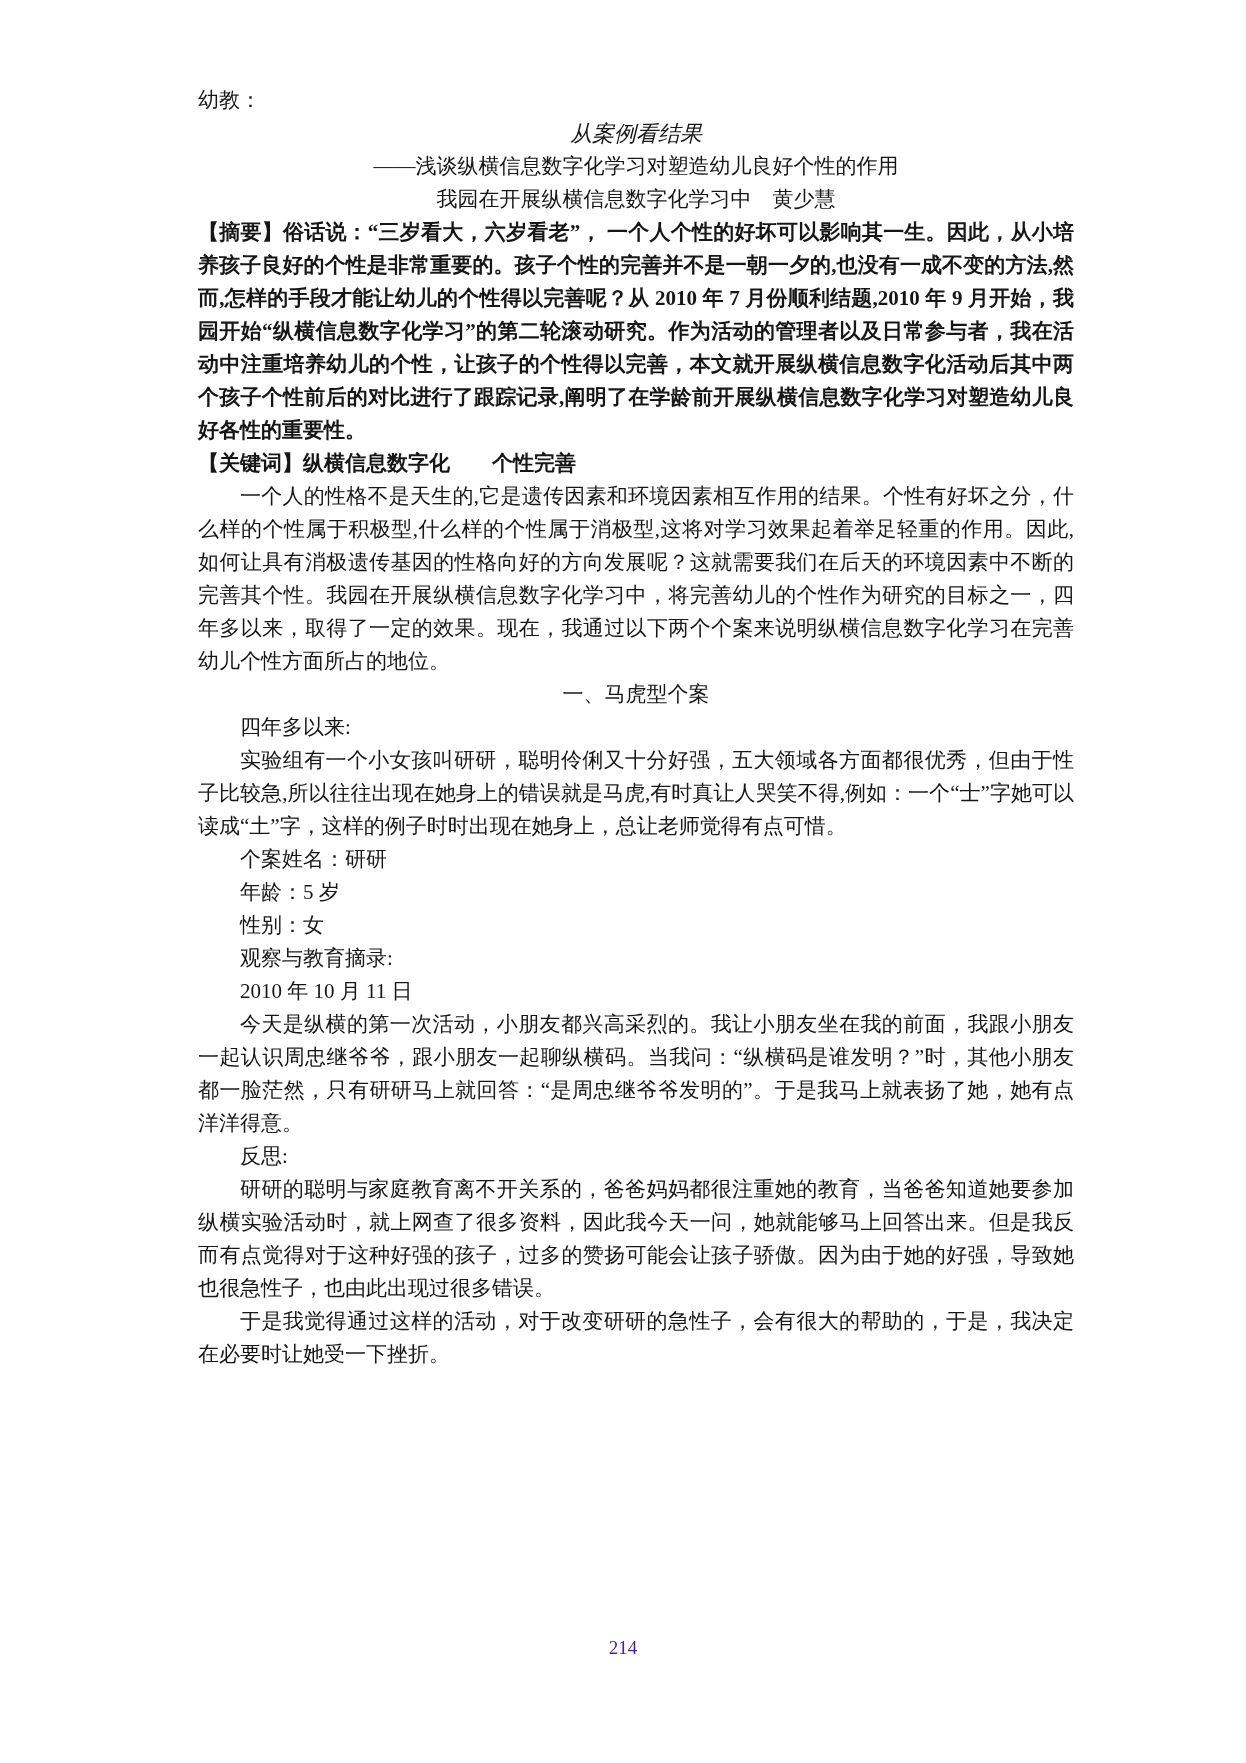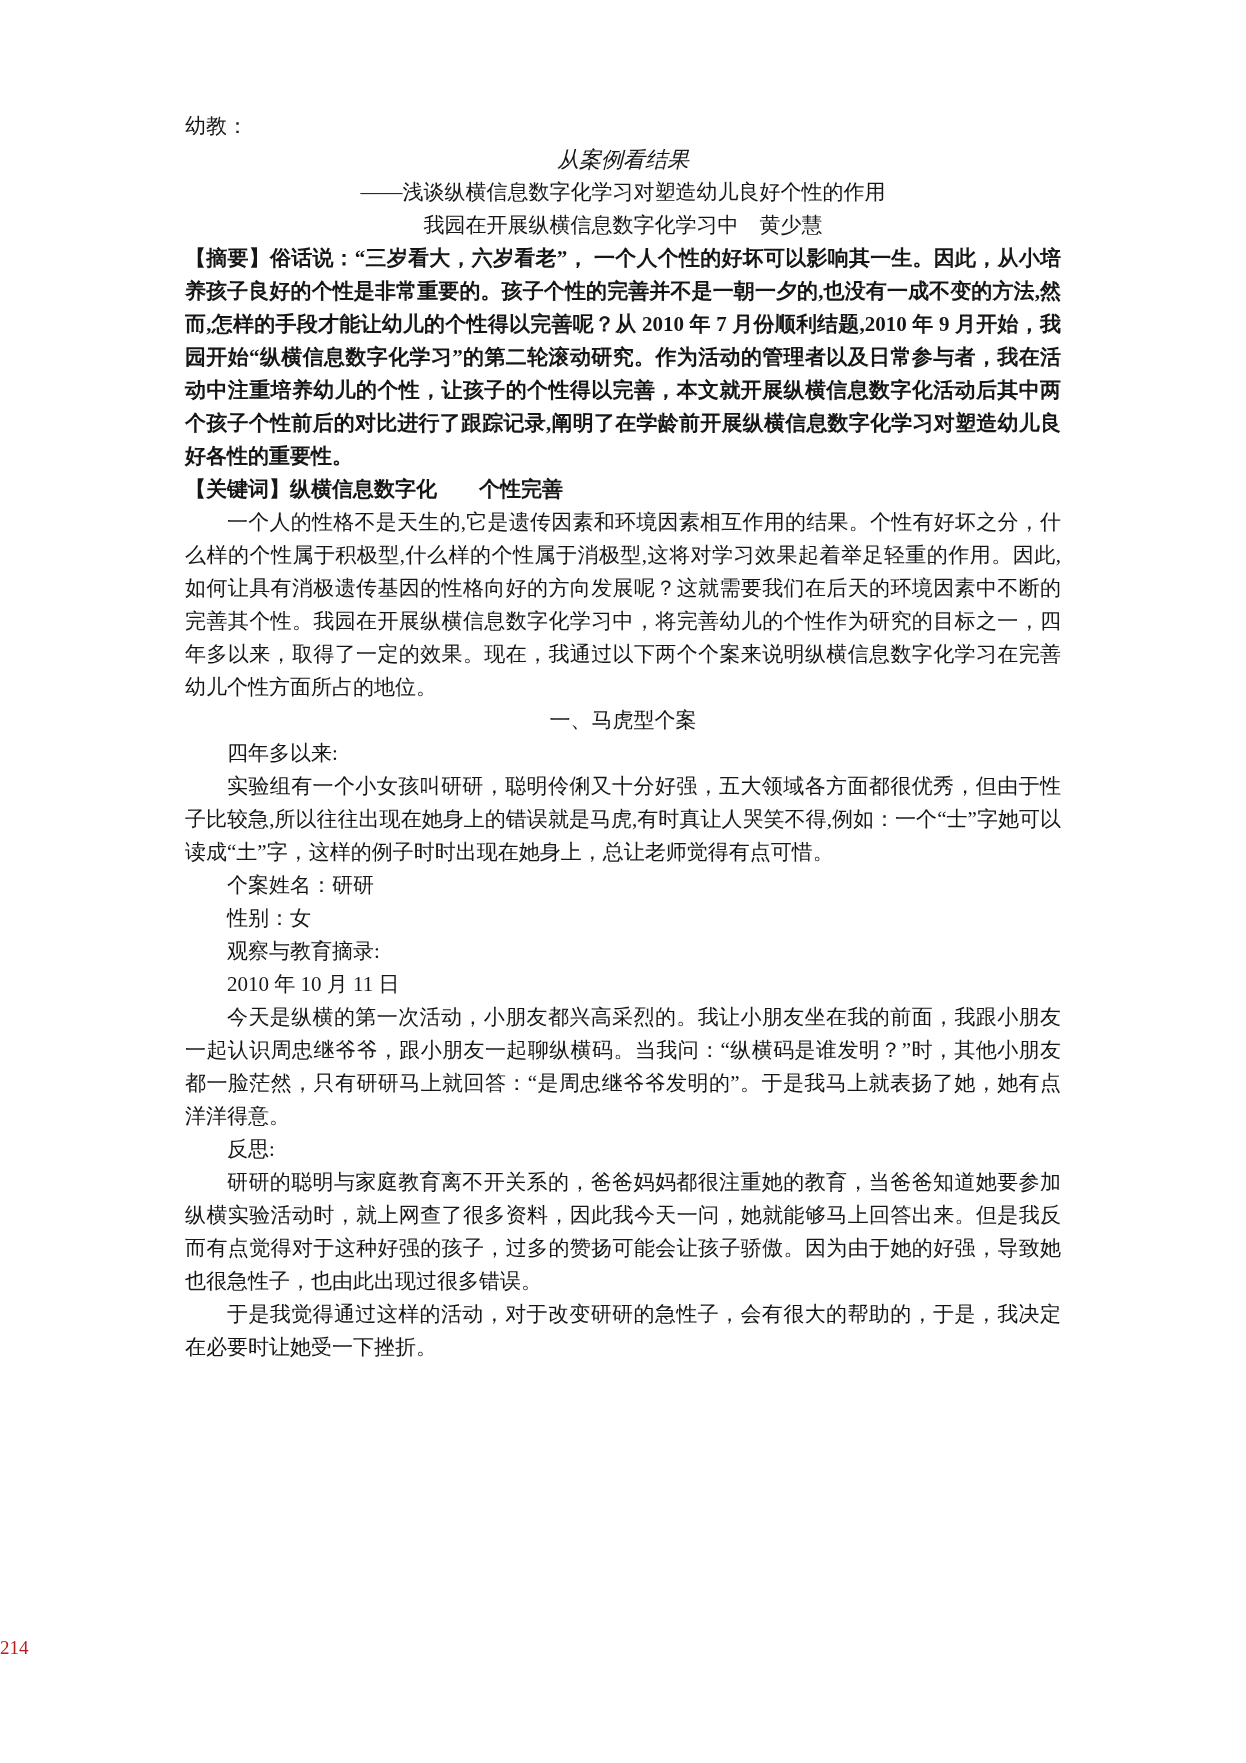--- a/index.html
+++ b/index.html
@@ -11,24 +11,24 @@
     position: relative;
     width: 1246px;
     height: 1763px;
     background: #ffffff;
     font-family: "Liberation Serif", "DejaVu Serif", serif;
     color: #161616;
     overflow: hidden;
   }
   .content {
     position: absolute;
-    left: 185px;
+    left: 198px;
     top: 0;
     width: 876px;
-    padding-top: 110px;
+    padding-top: 84px;
     font-size: 21px;
     line-height: 33px;
     text-align: justify;
     text-justify: inter-ideograph;
   }
   .content p, .content h1, .content div {
     margin: 0;
     padding: 0;
   }
   .category {
@@ -64,24 +64,24 @@
     text-align: left;
   }
   .heading {
     text-align: center;
   }
   .page-number {
     position: absolute;
     top: 1636px;
     left: 0;
     width: 100%;
-    text-align: left;
+    text-align: center;
     font-size: 19px;
     line-height: 24px;
-    color: #b91c1c;
+    color: #4c1d95;
   }
 </style>
 </head>
 <body>
 
 <div class="page">
   <div class="content">
 
     <div class="category">幼教：</div>
 
@@ -98,20 +98,21 @@
     <p class="indent">一个人的性格不是天生的,它是遗传因素和环境因素相互作用的结果。个性有好坏之分，什么样的个性属于积极型,什么样的个性属于消极型,这将对学习效果起着举足轻重的作用。因此,如何让具有消极遗传基因的性格向好的方向发展呢？这就需要我们在后天的环境因素中不断的完善其个性。我园在开展纵横信息数字化学习中，将完善幼儿的个性作为研究的目标之一，四年多以来，取得了一定的效果。现在，我通过以下两个个案来说明纵横信息数字化学习在完善幼儿个性方面所占的地位。</p>
 
     <div class="heading">一、马虎型个案</div>
 
     <div class="label">四年多以来:</div>
 
     <p class="indent">实验组有一个小女孩叫研研，聪明伶俐又十分好强，五大领域各方面都很优秀，但由于性子比较急,所以往往出现在她身上的错误就是马虎,有时真让人哭笑不得,例如：一个“士”字她可以读成“土”字，这样的例子时时出现在她身上，总让老师觉得有点可惜。</p>
 
     <div class="label">个案姓名：研研</div>
 
+    <div class="label">年龄：5 岁</div>
 
     <div class="label">性别：女</div>
 
     <div class="label">观察与教育摘录:</div>
 
     <div class="label">2010 年 10 月 11 日</div>
 
     <p class="indent">今天是纵横的第一次活动，小朋友都兴高采烈的。我让小朋友坐在我的前面，我跟小朋友一起认识周忠继爷爷，跟小朋友一起聊纵横码。当我问：“纵横码是谁发明？”时，其他小朋友都一脸茫然，只有研研马上就回答：“是周忠继爷爷发明的”。于是我马上就表扬了她，她有点洋洋得意。</p>
 
     <div class="label">反思:</div>

